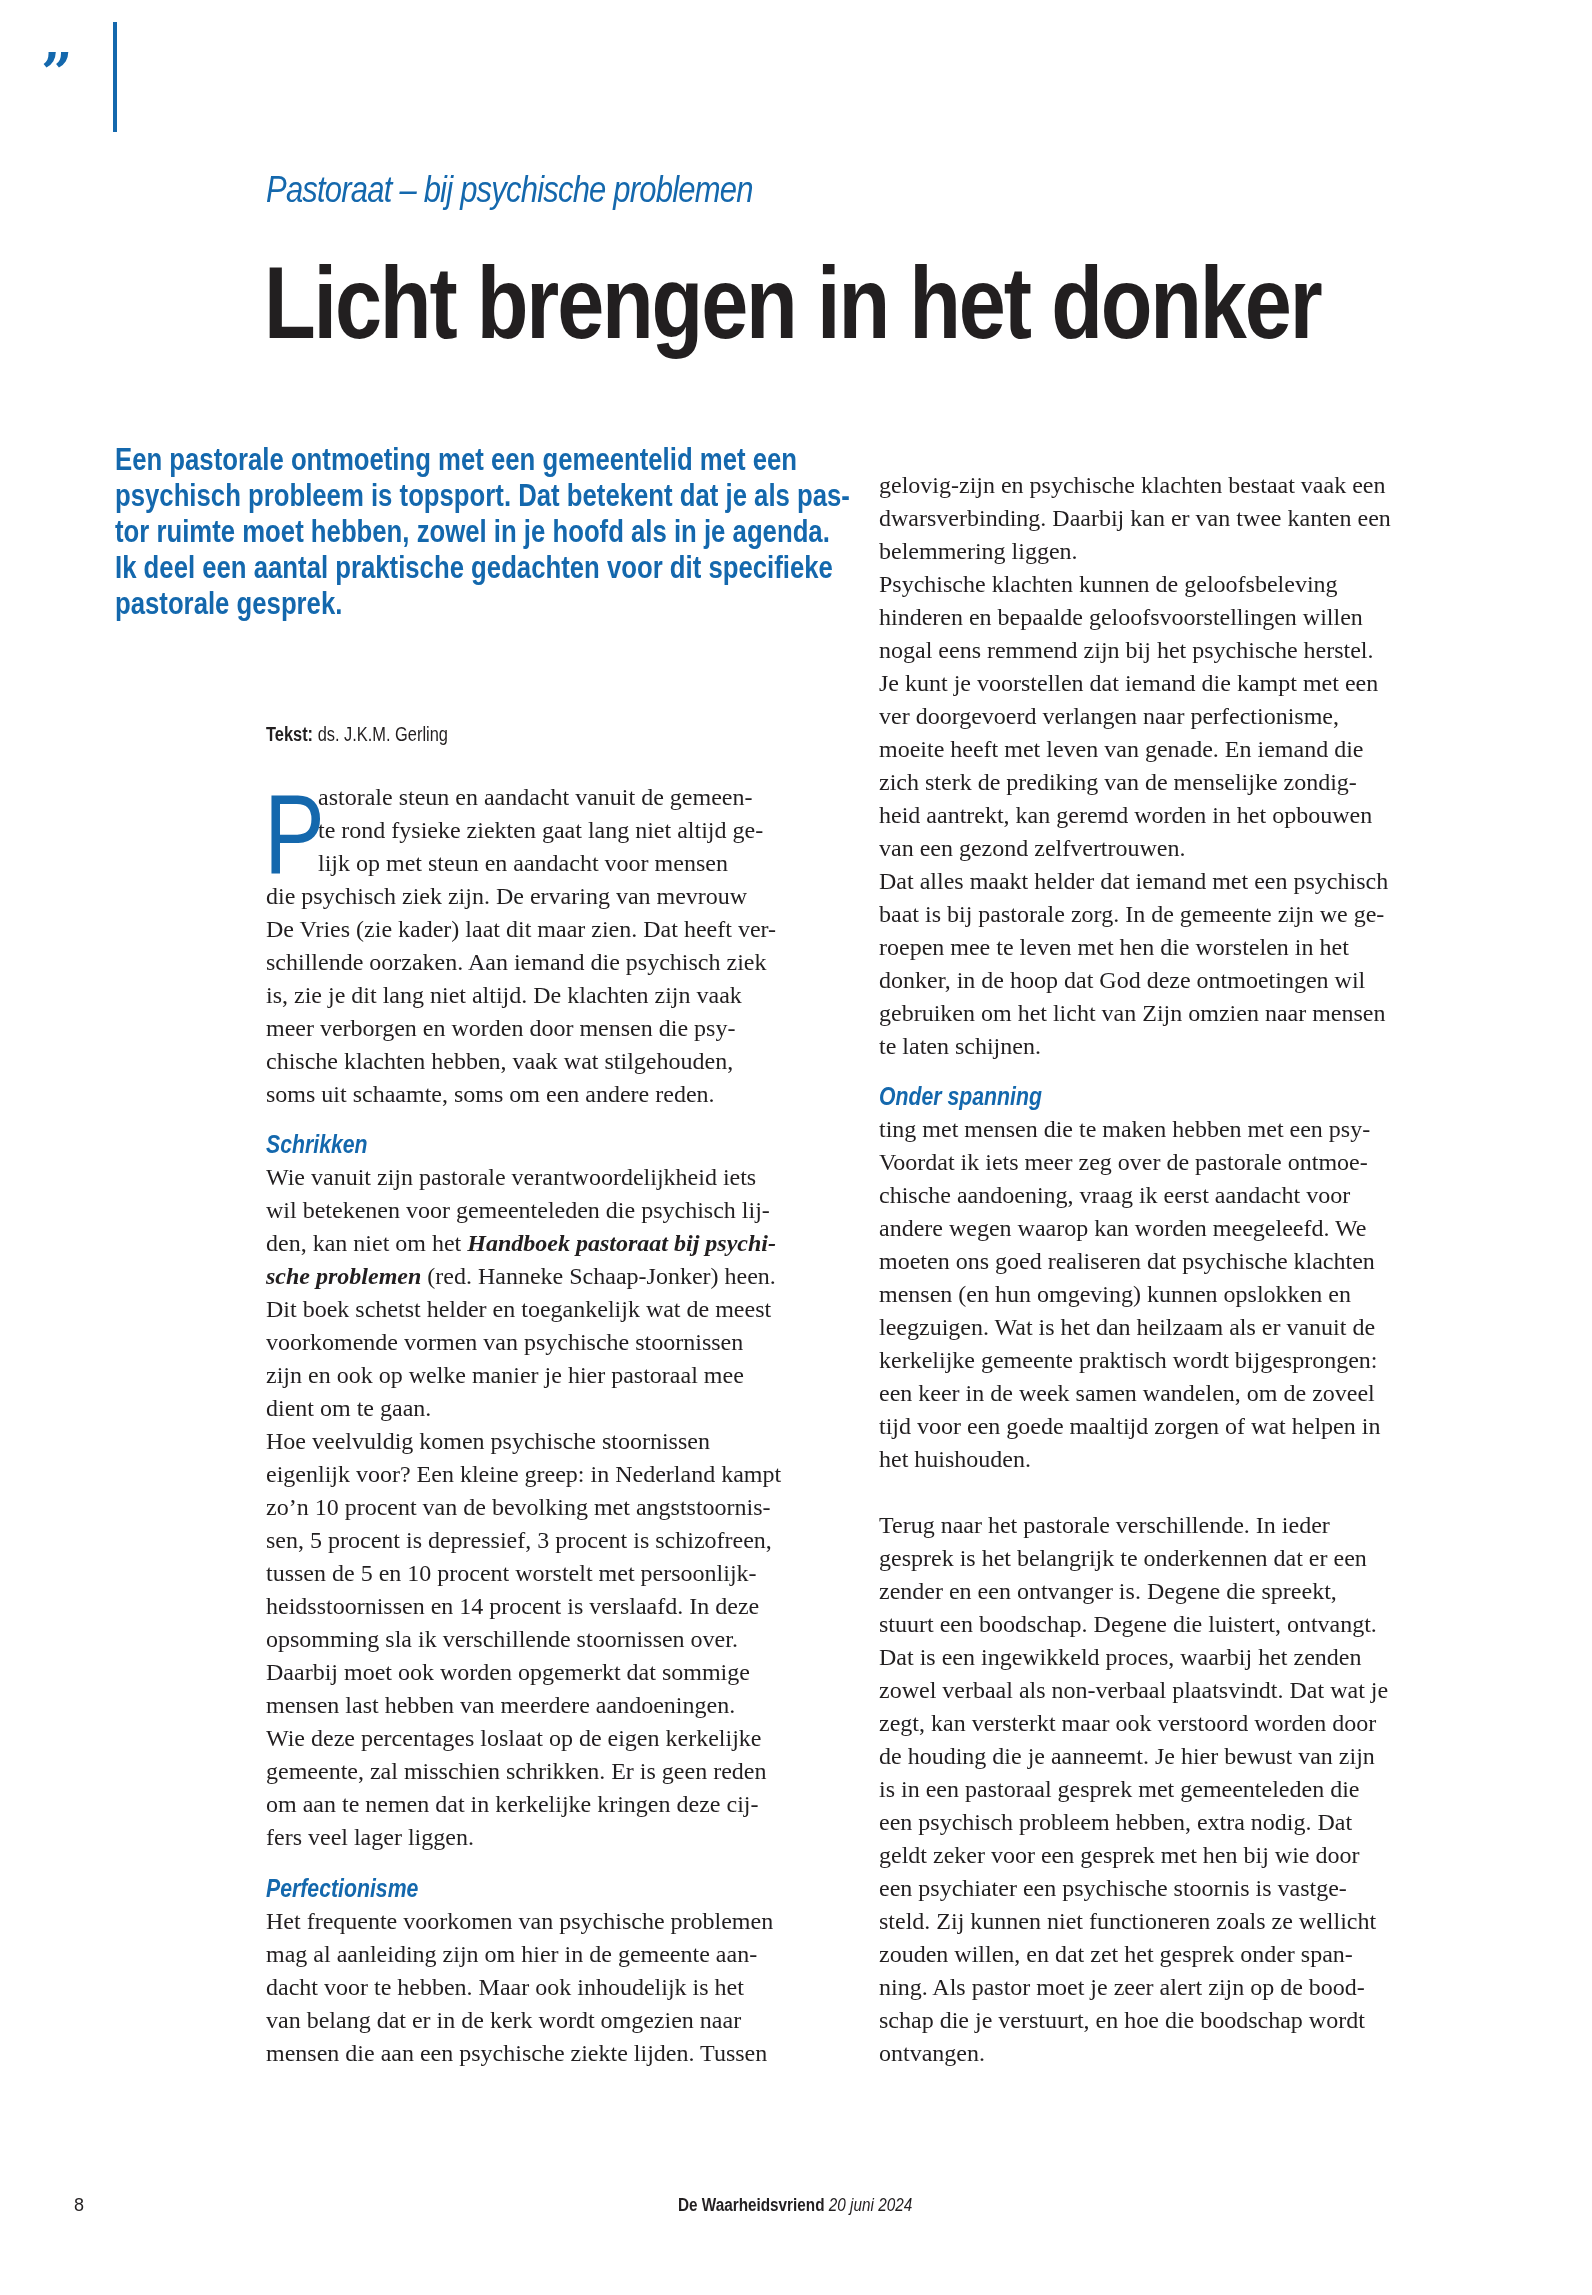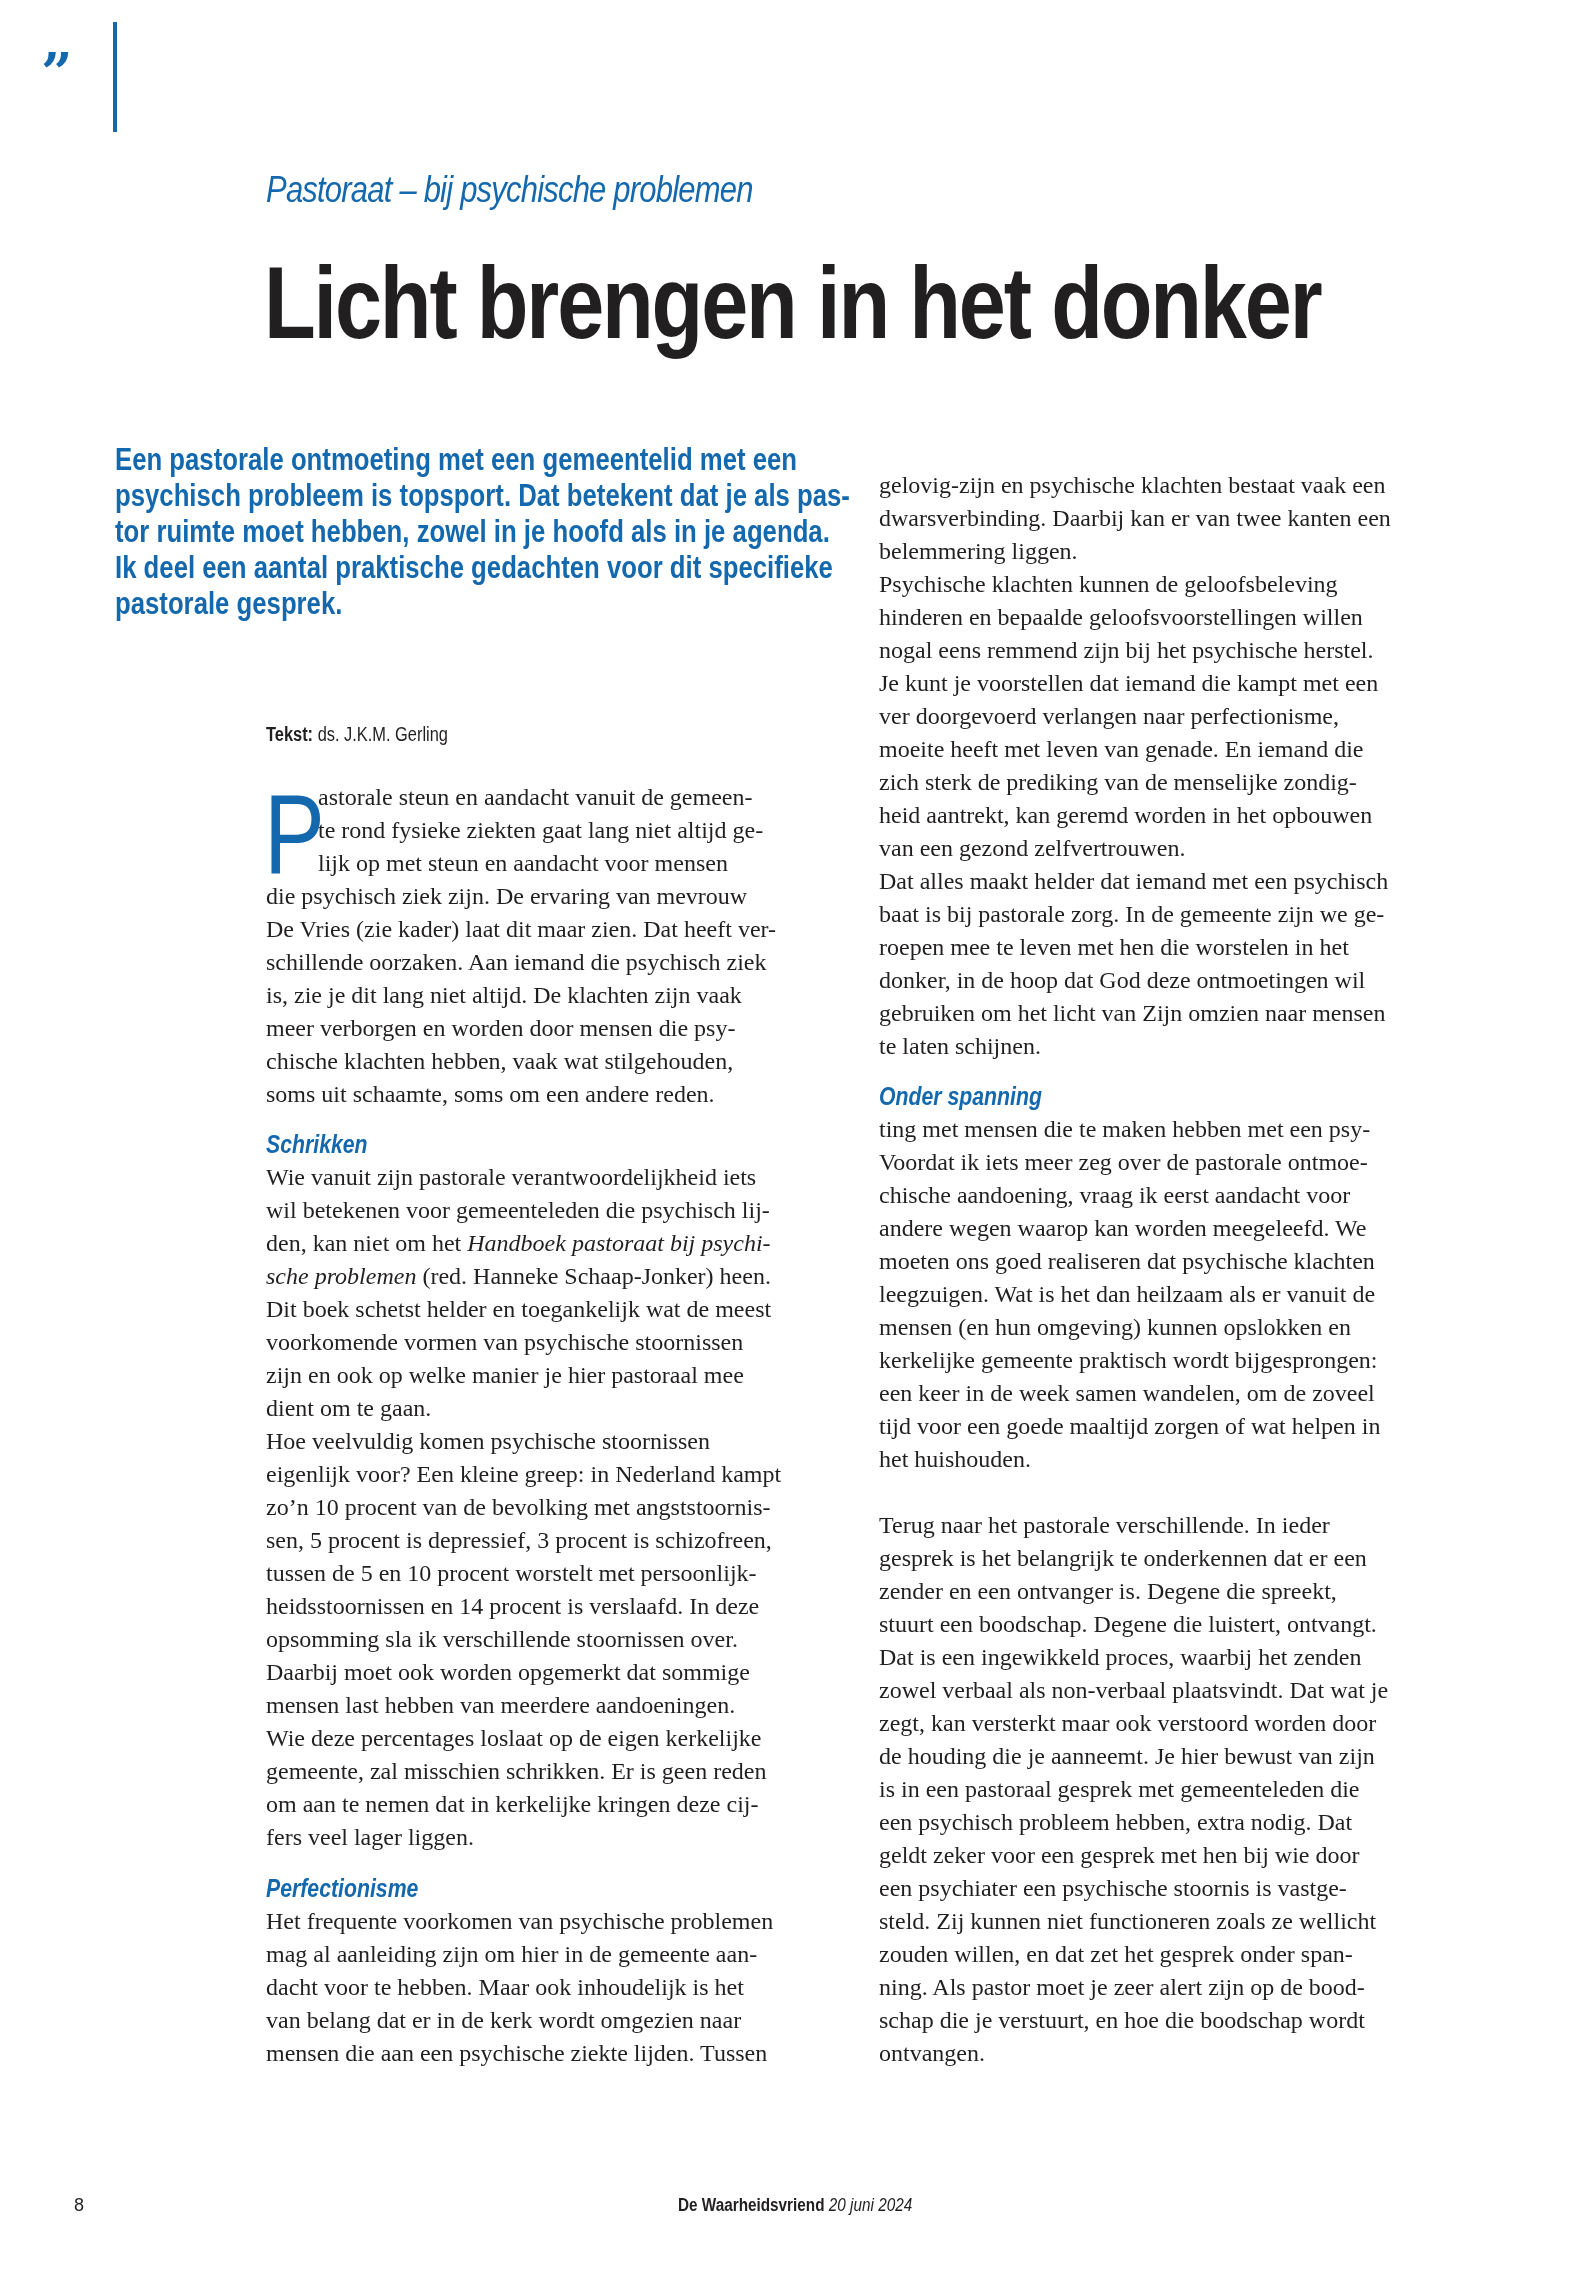--- a/index.html
+++ b/index.html
@@ -15,21 +15,21 @@
   .byline b { font-weight: bold; }
   .col { font-family: "Liberation Serif", serif; font-size: 24px; line-height: 33px; color: #221f20; }
   .col .ln { display: block; white-space: nowrap; height: 33px; }
   .col .sub { display: block; font-family: "Liberation Sans", sans-serif; font-style: italic; font-weight: bold; font-size: 25px; color: #1468ad; height: 33px; transform: scaleX(0.85); transform-origin: left center; white-space: nowrap; }
   .col .gap { display: block; height: 33px; }
   .col .gap-small { display: block; height: 17.3px; }
   .col-left { left: 266px; top: 781px; width: 570px; }
   .col-right { left: 879px; top: 453px; width: 570px; margin-top: 16px; }
   .dropcap-line { padding-left: 52px; }
   .dropcap { position: absolute; left: -1.7px; top: 5.2px; font-family: "Liberation Sans", sans-serif; font-size: 114px; line-height: 95px; color: #1468ad; font-weight: normal; transform: scaleX(0.8); transform-origin: left top; }
-  .col i { font-style: italic; }
+  .col i { font-style: italic; font-weight: bold; }
   .footer-page { left: 74px; top: 2195px; font-family: "Liberation Sans", sans-serif; font-size: 18px; color: #221f20; }
   .footer-pub { left: 678px; top: 2195px; font-family: "Liberation Sans", sans-serif; font-size: 18px; color: #221f20; white-space: nowrap; transform: scaleX(0.85); transform-origin: left top; }
   .footer-pub b { font-weight: bold; }
   .footer-pub i { font-style: italic; font-weight: normal; }
 </style>
 </head>
 <body>
 
 <div class="abs quote-mark">”</div>
 <div class="abs vbar"></div>
@@ -126,22 +126,22 @@
       <span class="ln">te laten schijnen.</span>
     </div>
   <span class="gap-small"></span>
   <span class="sub">Onder spanning</span>
   <div id="s3a">
       <span class="ln">ting met mensen die te maken hebben met een psy-</span>
       <span class="ln">Voordat ik iets meer zeg over de pastorale ontmoe-</span>
       <span class="ln">chische aandoening, vraag ik eerst aandacht voor</span>
       <span class="ln">andere wegen waarop kan worden meegeleefd. We</span>
       <span class="ln">moeten ons goed realiseren dat psychische klachten</span>
+      <span class="ln">mensen (en hun omgeving) kunnen opslokken en</span>
       <span class="ln">leegzuigen. Wat is het dan heilzaam als er vanuit de</span>
-      <span class="ln">mensen (en hun omgeving) kunnen opslokken en</span>
       <span class="ln">kerkelijke gemeente praktisch wordt bijgesprongen:</span>
       <span class="ln">een keer in de week samen wandelen, om de zoveel</span>
       <span class="ln">tijd voor een goede maaltijd zorgen of wat helpen in</span>
       <span class="ln">het huishouden.</span>
     </div>
   <span class="gap"></span>
   <div id="s3b">
       <span class="ln">Terug naar het pastorale verschillende. In ieder</span>
       <span class="ln">gesprek is het belangrijk te onderkennen dat er een</span>
       <span class="ln">zender en een ontvanger is. Degene die spreekt,</span>

